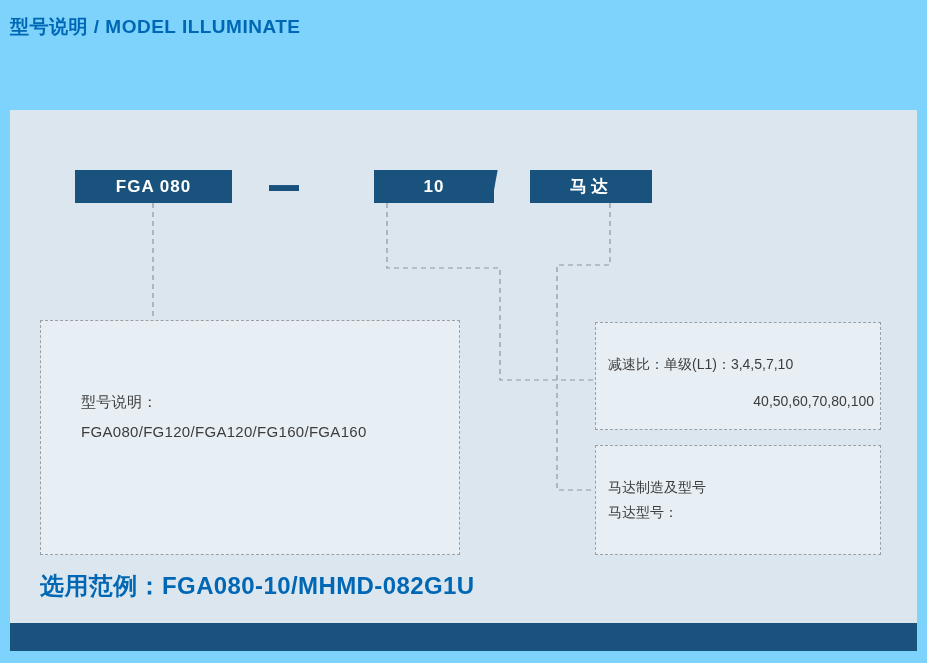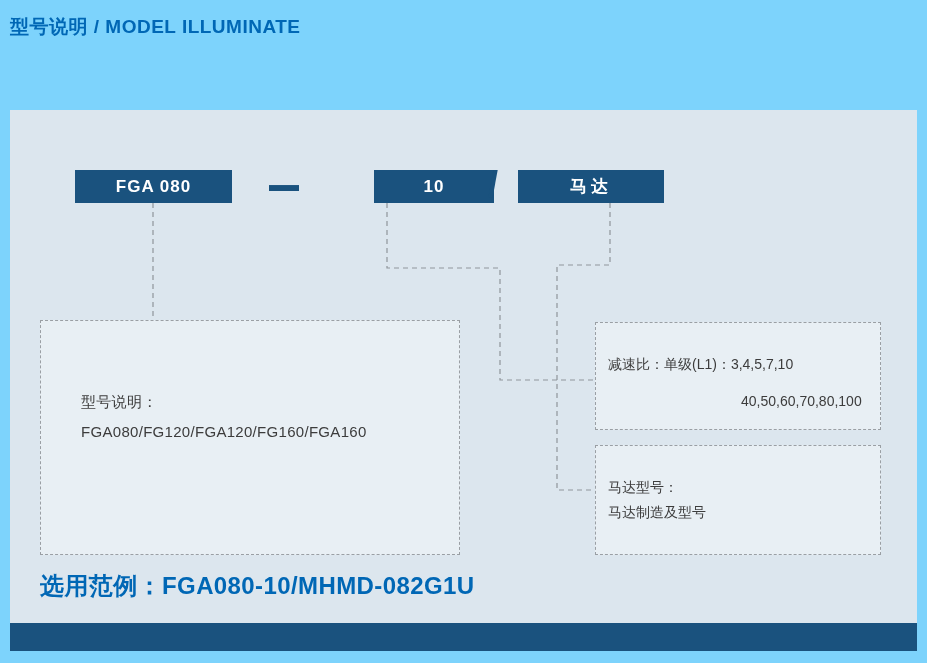--- a/index.html
+++ b/index.html
@@ -28,41 +28,41 @@
     pointer-events:none;
   }
 
   .code-box {
     position:absolute; height:33px; background:#1A527E; color:#ffffff;
     font-weight:bold; font-size:17px; letter-spacing:1px;
     display:flex; align-items:center; justify-content:center;
   }
   .box1 { left:75px;  top:170px; width:157px; }
   .box2 { left:346px; top:170px; width:120px;margin-left:28px; }
-  .box3 { left:518px; top:170px; width:146px; letter-spacing:4px; }
+  .box3 { left:530px; top:170px; width:122px; letter-spacing:4px; }
 
   .sep { position:absolute; color:#1A527E; font-weight:bold; text-align:center; }
   .sep-dash {
     left:238px; top:168px; width:92px; font-size:30px; line-height:36px;
     text-shadow:0 1px 0 currentColor, 0 -1px 0 currentColor, 0 2px 0 currentColor;
   }
   .sep-slash { left:447px; top:163px; width:92px; font-size:36px; line-height:44px; }
 
   .callout {
     position:absolute; border:1px dashed #9a9fa4;
     background:rgba(255,255,255,0.35);
     color:#3c3c3c; font-size:15px;
   }
   .gearbox { left:40px; top:320px; width:420px; height:235px; padding:66px 10px 0 40px; }
   .gearbox .line { line-height:30px; letter-spacing:0.3px; }
 
   .ratio { left:595px; top:322px; width:286px; height:108px; padding:15px 6px 0 12px; font-size:14px; }
   .ratio .line { line-height:22px;margin-top:15px; }
   .ratio .indent1 { padding-left:59px; }
-  .ratio .indent2 { padding-left:133px; }
+  .ratio .indent2 { padding-left:133px;text-align:right; }
 
   .motor { left:595px; top:445px; width:286px; height:110px; padding:29px 6px 0 12px; font-size:14px; }
   .motor .line { line-height:25px; }
 
   .example {
     position:absolute; left:40px; top:570px;
     font-size:24px; font-weight:bold; color:#0067B5; letter-spacing:0.4px;
   }
 </style>
 </head>
@@ -103,21 +103,21 @@
     <div class="line">型号说明：</div>
     <div class="line">FGA080/FG120/FGA120/FG160/FGA160</div>
   </div>
 
   <div class="callout ratio">
     <div class="line">减速比：单级(L1)：3,4,5,7,10</div>
     <div class="line indent2">40,50,60,70,80,100</div>
   </div>
 
   <div class="callout motor">
+    <div class="line">马达制造及型号</div>
     <div class="line">马达型号：</div>
-    <div class="line">马达制造及型号</div>
   </div>
 
   <div class="example">选用范例：FGA080-10/MHMD-082G1U</div>
 
   <div class="bottombar"></div>
 
 </div>
 
 </body></html>

